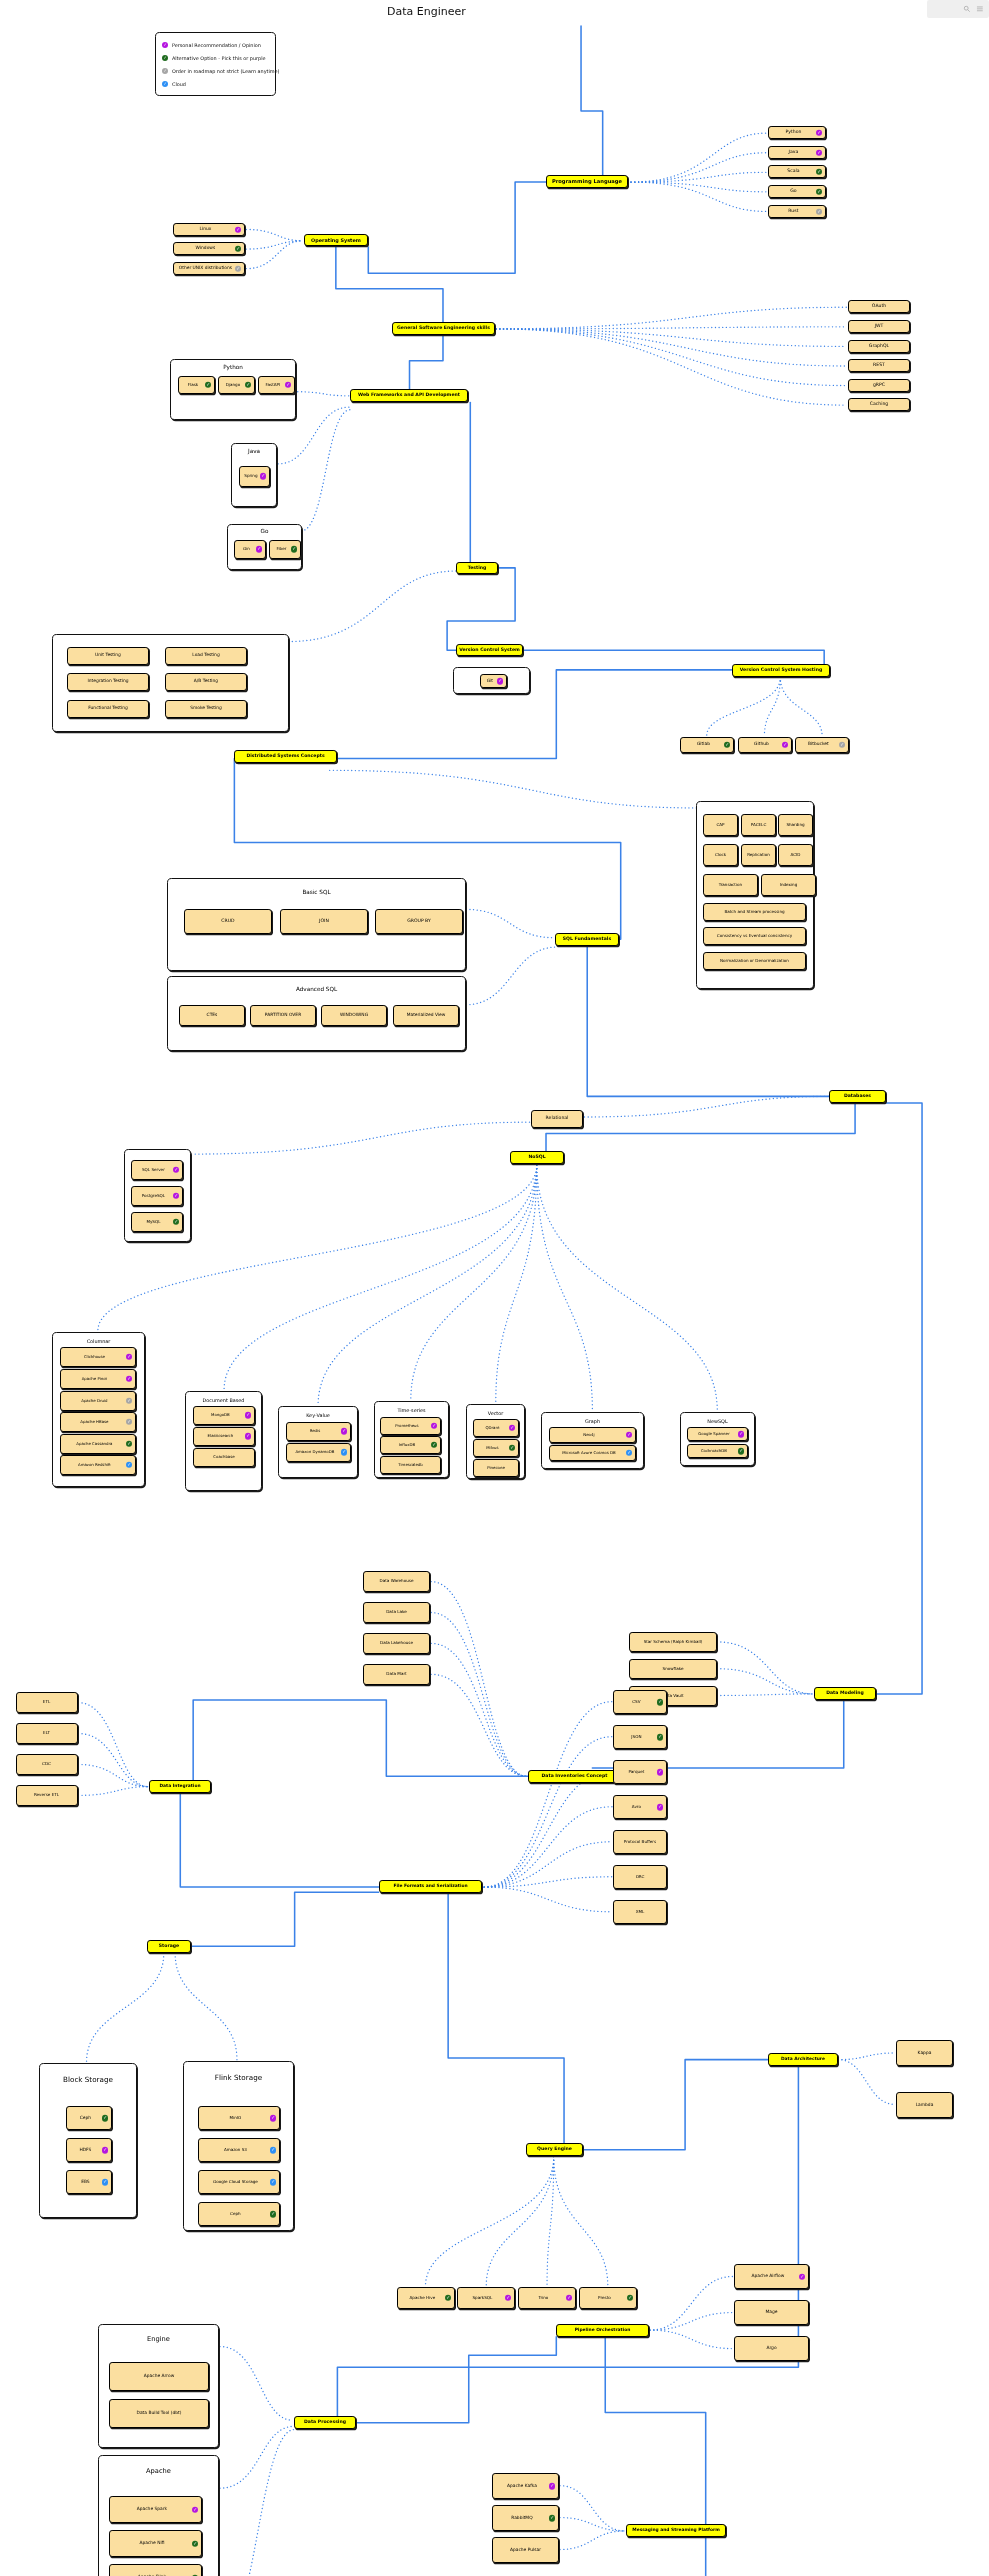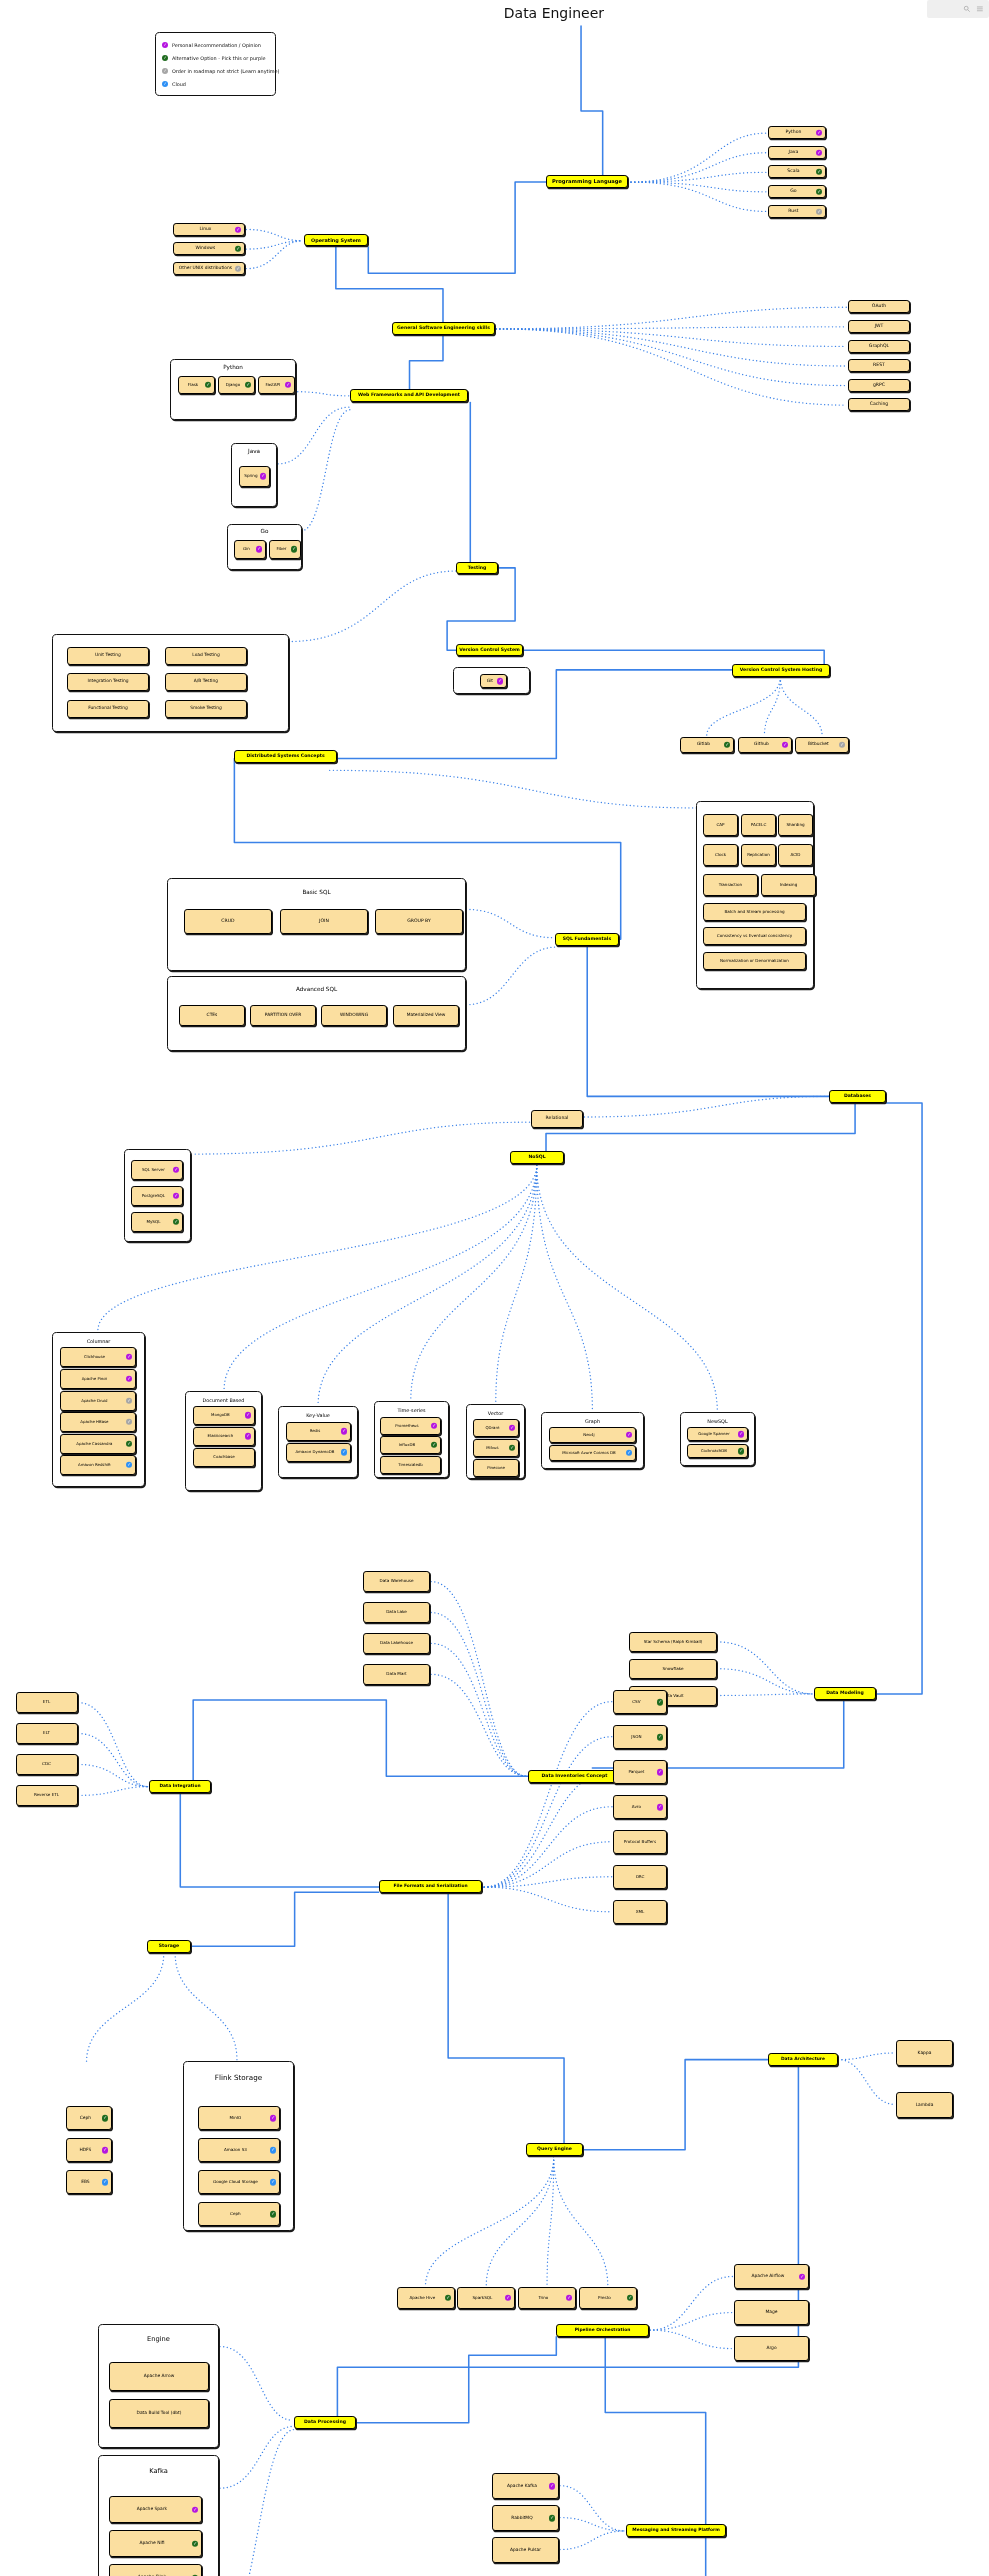--- a/index.html
+++ b/index.html
@@ -51,22 +51,22 @@
   }
   .leg-row { display:flex; align-items:center; gap:3.6px; height:13px; }
   .leg-dot {
     width:6.2px; height:6.2px; border-radius:50%; flex:0 0 6.2px;
     display:flex; align-items:center; justify-content:center;
     color:#fff; font-size:4.1px; font-weight:bold;
   }
   .leg-txt { font-size:4.9px; color:#111; white-space:nowrap; }
 
   #title {
-    position:absolute; left:398px; top:5.2px; width:206px;
-    text-align:right; font-size:14px; color:#111; z-index:4;
+    position:absolute; left:387px; top:5.2px; width:206px;
+    text-align:left; font-size:11px; color:#111; z-index:4;
   }
   #topbar {
     position:absolute; right:0px; top:0px; width:62px; height:17.5px;
     background:#efefef; border-radius:2.1px; z-index:5;
     display:flex; align-items:center; justify-content:flex-end; gap:5.2px; padding-right:5.2px;
   }
   .tb-ico { width:7.7px; height:7.7px; opacity:.55; }
 </style>
 </head>
 <body>
@@ -630,20 +630,23 @@
     </div>
     <div class="node tan" style="left: 613px; top: 1865px; width: 54px; height: 24px; font-size: 4.1px;">
       <span class="lbl">ORC</span>
     </div>
     <div class="node tan" style="left: 613px; top: 1900px; width: 54px; height: 24px; font-size: 4.1px;">
       <span class="lbl">XML</span>
     </div>
     <div class="node yel" style="left: 147px; top: 1940px; width: 44px; height: 13.4px; font-size: 4.6px;">
       <span class="lbl">Storage</span>
     </div>
+    <div class="group" style="left: 39px; top: 2063px; width: 98px; height: 155px;">
+      <div class="gtitle" style="top: 11.3px; font-size: 7.2px;">Block Storage</div>
+    </div>
     <div class="node tan" style="left: 66px; top: 2106px; width: 46px; height: 24px; font-size: 4.4px;">
       <span class="lbl" style="padding-right: 7.2px;">Ceph</span>
       <span class="badge b-green">✓</span>
     </div>
     <div class="node tan" style="left: 66px; top: 2138px; width: 46px; height: 24px; font-size: 4.4px;">
       <span class="lbl" style="padding-right: 7.2px;">HDFS</span>
       <span class="badge b-purple">✓</span>
     </div>
     <div class="node tan" style="left: 66px; top: 2170px; width: 46px; height: 24px; font-size: 4.4px;">
       <span class="lbl" style="padding-right: 7.2px;">EBS</span>
@@ -702,21 +705,21 @@
     <div class="group" style="left: 98px; top: 2324px; width: 121px; height: 124px;">
       <div class="gtitle" style="top: 10.3px; font-size: 6.7px;">Engine</div>
     </div>
     <div class="node tan" style="left: 109px; top: 2362px; width: 100px; height: 29px; font-size: 4.4px;">
       <span class="lbl">Apache Arrow</span>
     </div>
     <div class="node tan" style="left: 109px; top: 2399px; width: 100px; height: 29px; font-size: 4.4px;">
       <span class="lbl">Data Build Tool (dbt)</span>
     </div>
     <div class="group" style="left: 98px; top: 2455px; width: 121px; height: 165px;">
-      <div class="gtitle" style="top: 11.3px; font-size: 6.7px;">Kafka</div>
+      <div class="gtitle" style="top: 11.3px; font-size: 6.7px;">Apache</div>
     </div>
     <div class="node tan" style="left: 109px; top: 2496px; width: 93px; height: 27px; font-size: 4.4px;">
       <span class="lbl" style="padding-right: 7.2px;">Apache Spark</span>
       <span class="badge b-purple">✓</span>
     </div>
     <div class="node tan" style="left: 109px; top: 2530px; width: 93px; height: 27px; font-size: 4.4px;">
       <span class="lbl" style="padding-right: 7.2px;">Apache Nifi</span>
       <span class="badge b-green">✓</span>
     </div>
     <div class="node tan" style="left: 109px; top: 2564px; width: 93px; height: 27px; font-size: 4.4px;">

